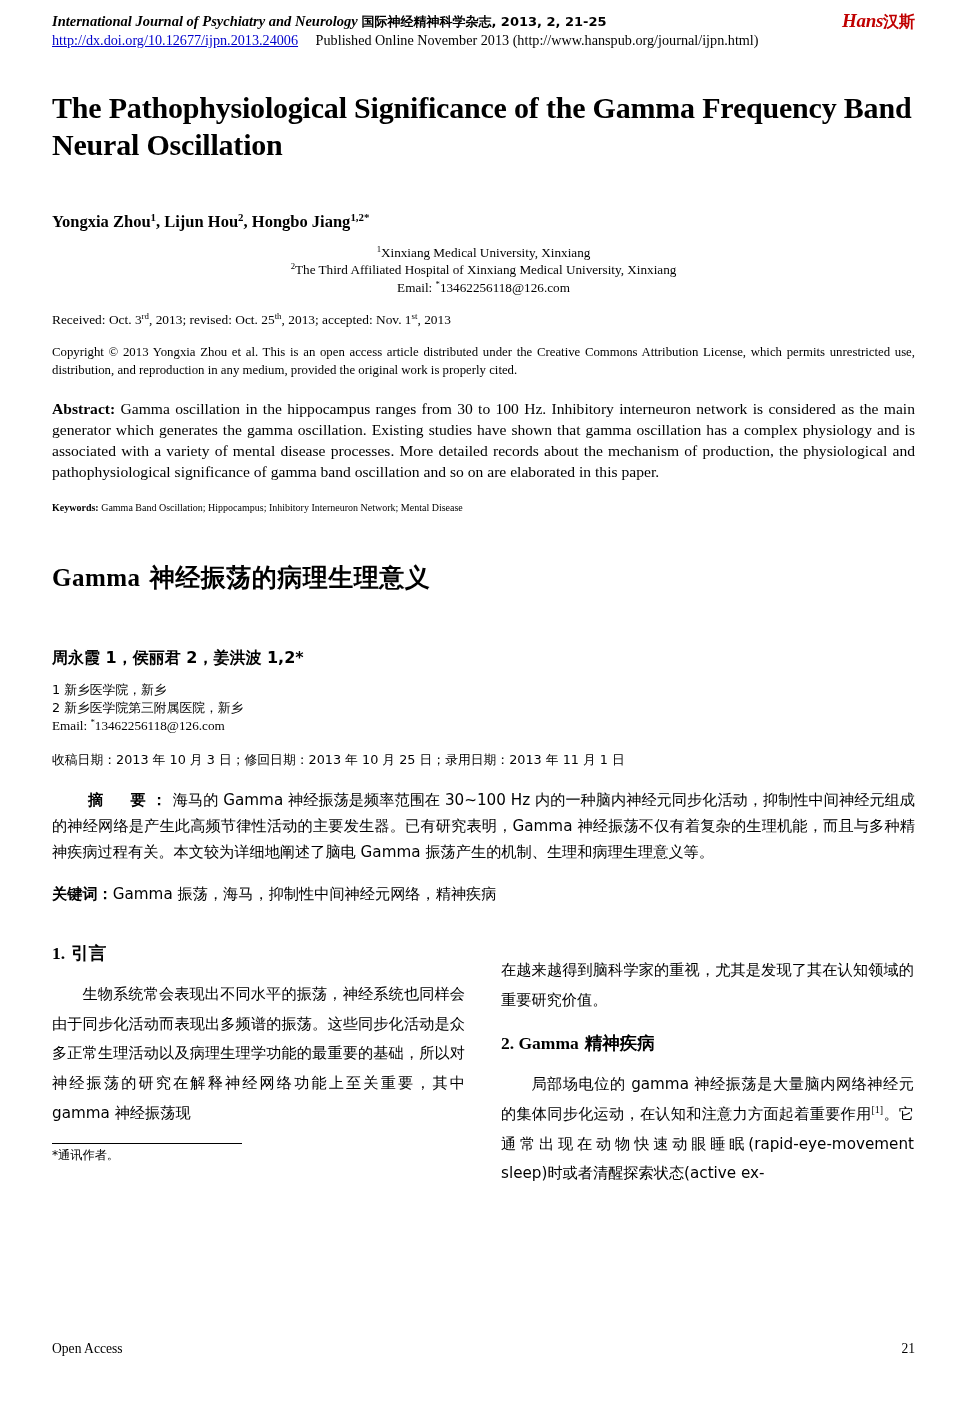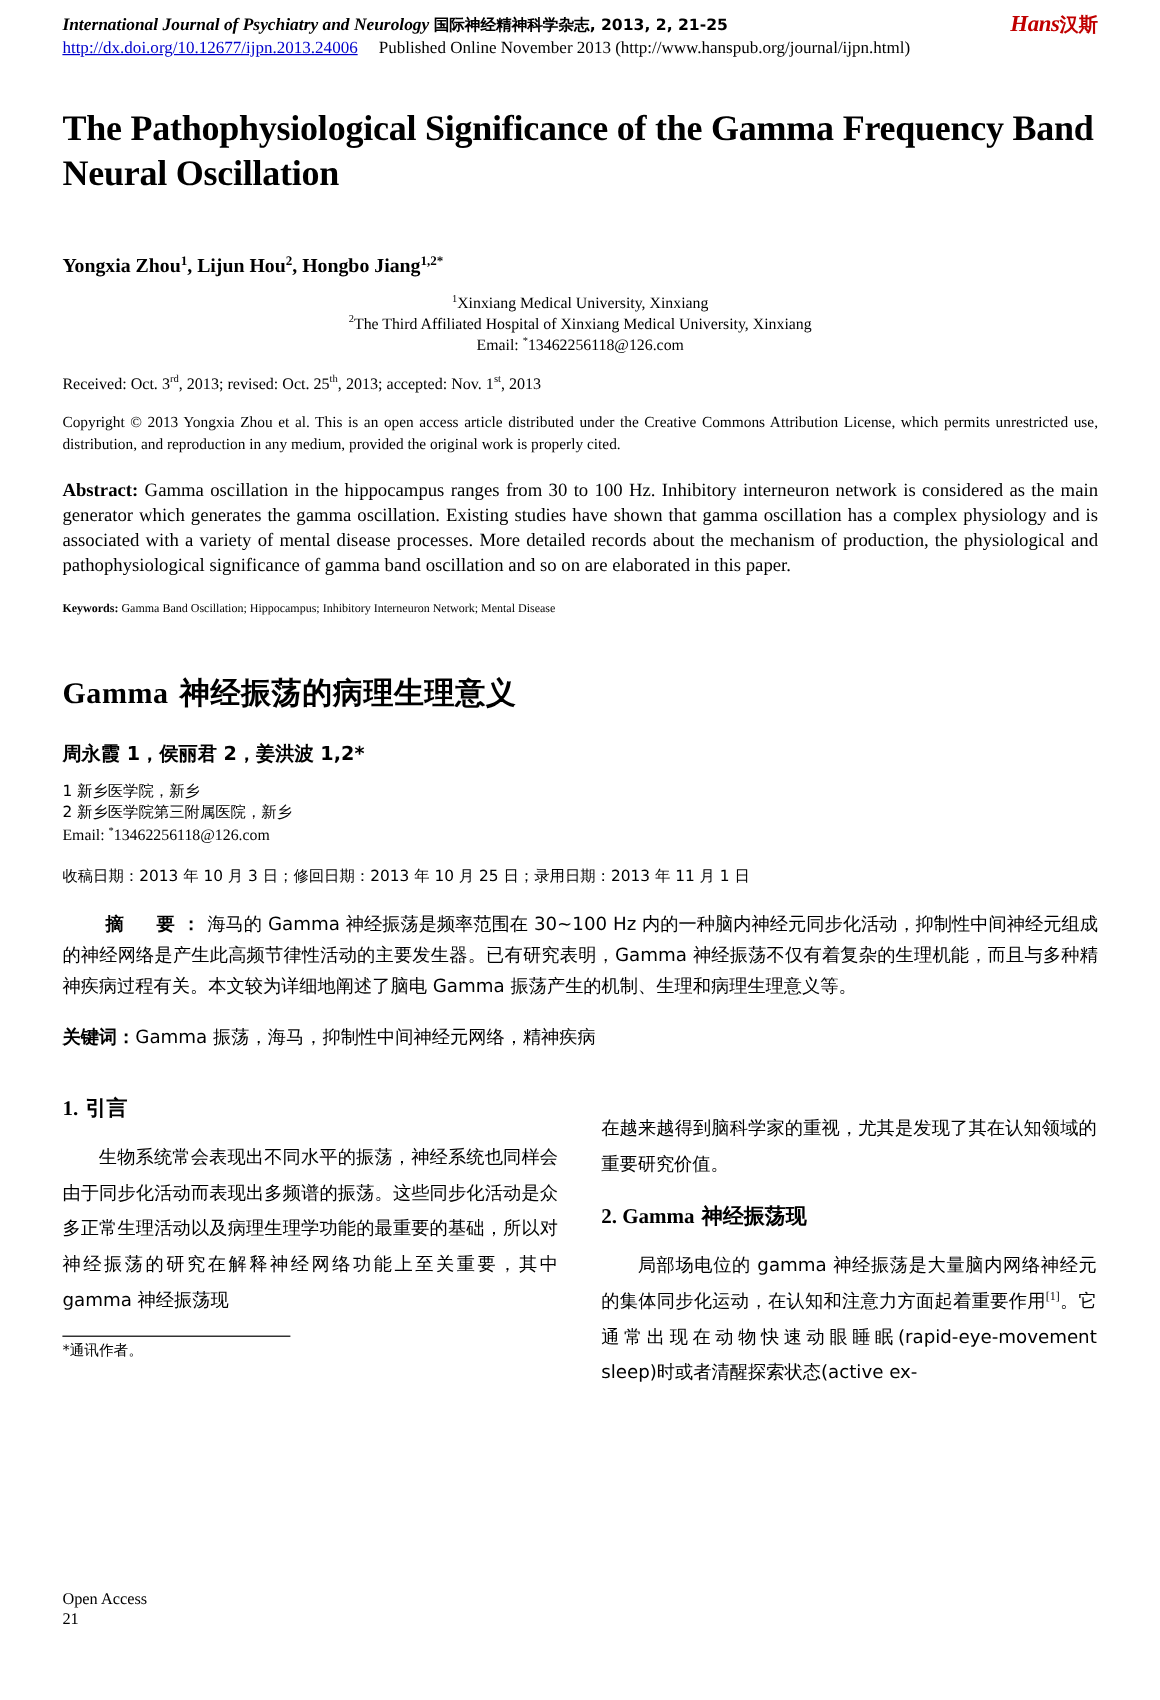--- a/index.html
+++ b/index.html
@@ -134,21 +134,21 @@
     letter-spacing: 0.5px;
   }
   .title-cn .lat {
     font-family: "Liberation Serif", serif;
     font-weight: bold;
   }
   .authors-cn {
     font-family: "DejaVu Sans", sans-serif;
     font-size: 16px;
     font-weight: bold;
-    margin-top: 24px;
+    margin-top: 54px;
   }
   .affil-cn {
     font-family: "DejaVu Sans", sans-serif;
     font-size: 12.8px;
     line-height: 1.42;
     margin-top: 12px;
   }
   .affil-cn .mail {
     font-family: "Liberation Serif", serif;
     font-size: 13.2px;
@@ -212,21 +212,20 @@
 
   
   .footer {
     position: absolute;
     left: 52px;
     right: 52px;
     bottom: 14px;
     font-size: 13.6px;
     display: flex;
     justify-content: space-between;
-    flex-direction: column;
   }
 </style>
 </head>
 <body>
 
 <div class="page">
 
   <div class="masthead">
     <div class="masthead-line1">
       <span>International Journal of Psychiatry and Neurology</span>
@@ -297,21 +296,21 @@
       <p class="body-cn indent">生物系统常会表现出不同水平的振荡，神经系统也同样会由于同步化活动而表现出多频谱的振荡。这些同步化活动是众多正常生理活动以及病理生理学功能的最重要的基础，所以对神经振荡的研究在解释神经网络功能上至关重要，其中 gamma 神经振荡现</p>
 
       <div class="footnote-rule"></div>
       <div class="footnote">*通讯作者。</div>
     </div>
 
     <div class="col">
       <p class="body-cn">在越来越得到脑科学家的重视，尤其是发现了其在认知领域的重要研究价值。</p>
 
       <div class="sec-head gap-sec">
-        <span class="lat">2. Gamma</span><span> 神经振荡现</span>
+        <span class="lat">2. Gamma</span><span> 精神疾病</span>
       </div>
       <p class="body-cn indent">
         <span>局部场电位的 gamma 神经振荡是大量脑内网络神经元的集体同步化运动，在认知和注意力方面起着重要作用</span><sup class="lat">[1]</sup><span>。它通常出现在动物快速动眼睡眠(rapid-eye-movement sleep)时或者清醒探索状态(active ex-</span>
       </p>
     </div>
   </div>
 
   <div class="footer">
     <span>Open Access</span>
     <span>21</span>

